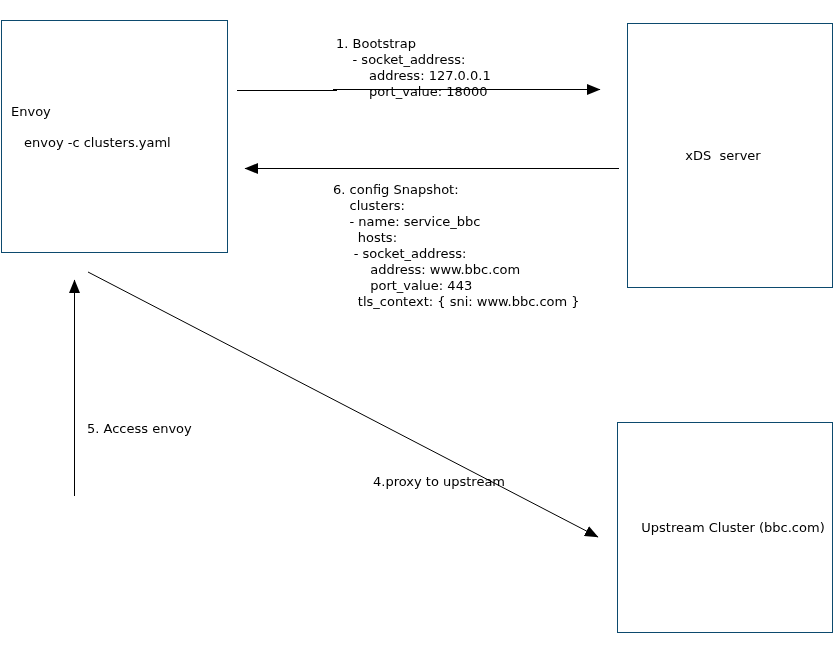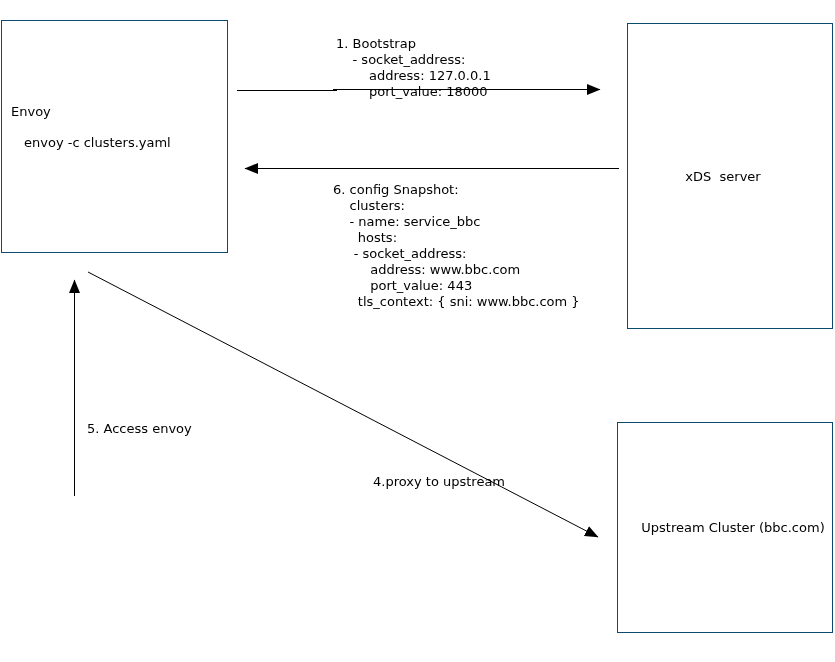--- a/index.html
+++ b/index.html
@@ -66,21 +66,21 @@
     <line x1="619" y1="168.5" x2="245" y2="168.5" stroke="#000000" stroke-width="1" marker-end="url(#ah)"></line>
     <line x1="74.5" y1="496" x2="74.5" y2="280" stroke="#000000" stroke-width="1" marker-end="url(#ah)"></line>
     <line x1="88" y1="272" x2="598" y2="537" stroke="#000000" stroke-width="1" marker-end="url(#ah)"></line>
   </svg>
 
   <div class="node" style="left:1px; top:20px; width:227px; height:233px;">
     <div class="inner-label" style="left:9px; top:83px;">Envoy</div>
     <div class="inner-label" style="left:22px; top:114px;">envoy -c clusters.yaml</div>
   </div>
 
-  <div class="node centered" style="left:627px; top:23px; width:206px; height:306px;">
+  <div class="node centered" style="left:627px; top:23px; width:206px; height:265px;">
     <span class="pre" style="position:relative; left:-7px;">xDS  server</span>
   </div>
 
   <div class="node centered" style="left:617px; top:422px; width:216px; height:211px;">
     <span class="pre" style="position:relative; left:8px;">Upstream Cluster (bbc.com)</span>
   </div>
 
 
   <div class="anno" style="left:336px; top:16px;margin-top:20px;">1. Bootstrap
     - socket_address:

